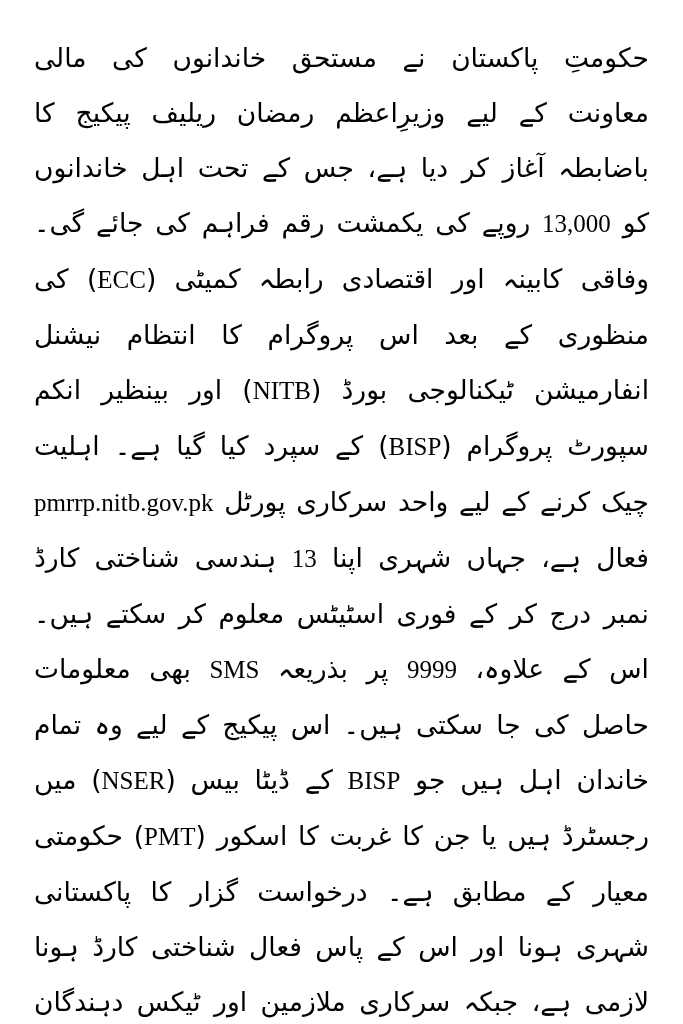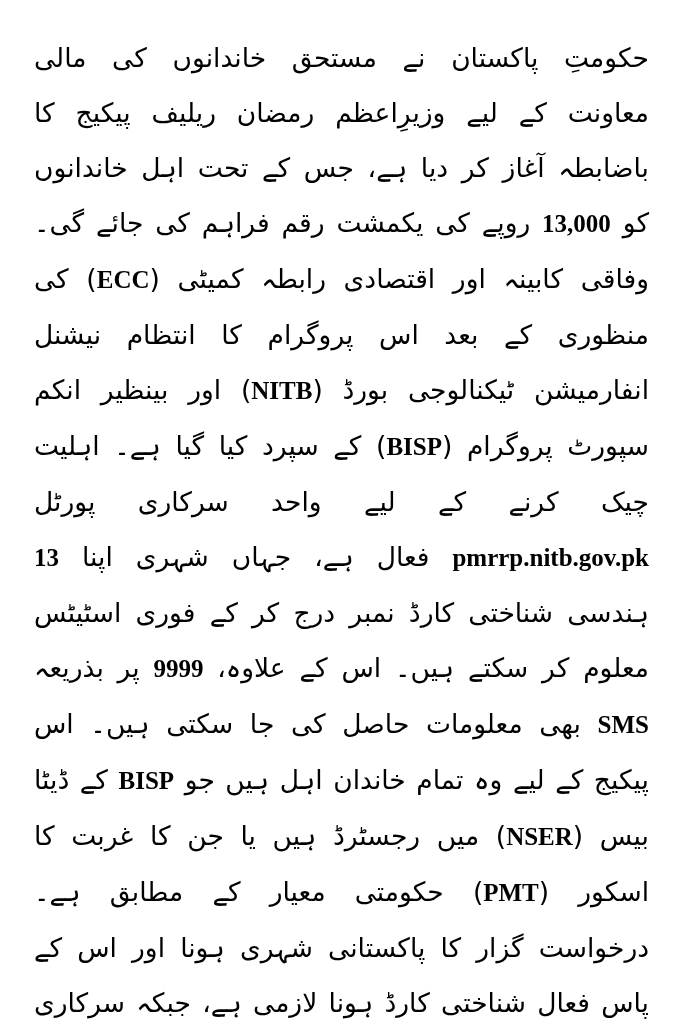--- a/index.html
+++ b/index.html
@@ -31,21 +31,21 @@
     line-height: 55px;
     letter-spacing: 0px;
     word-spacing: 2px;
     font-weight: 500;
   }
   .article .ltr {
     direction: ltr;
     unicode-bidi: isolate;
     font-family: "Liberation Serif", serif;
     font-size: 25px;
-    font-weight: 700;
+    font-weight: 400;
   }
 </style>
 </head>
 <body>
 
 <div class="page">
   <div class="article">حکومتِ پاکستان نے مستحق خاندانوں کی مالی معاونت کے لیے وزیرِاعظم رمضان ریلیف پیکیج کا باضابطہ آغاز کر دیا ہے، جس کے تحت اہل خاندانوں کو <span class="ltr">13,000</span> روپے کی یکمشت رقم فراہم کی جائے گی۔ وفاقی کابینہ اور اقتصادی رابطہ کمیٹی (<span class="ltr">ECC</span>) کی منظوری کے بعد اس پروگرام کا انتظام نیشنل انفارمیشن ٹیکنالوجی بورڈ (<span class="ltr">NITB</span>) اور بینظیر انکم سپورٹ پروگرام (<span class="ltr">BISP</span>) کے سپرد کیا گیا ہے۔ اہلیت چیک کرنے کے لیے واحد سرکاری پورٹل <span class="ltr">pmrrp.nitb.gov.pk</span> فعال ہے، جہاں شہری اپنا <span class="ltr">13</span> ہندسی شناختی کارڈ نمبر درج کر کے فوری اسٹیٹس معلوم کر سکتے ہیں۔ اس کے علاوہ، <span class="ltr">9999</span> پر بذریعہ <span class="ltr">SMS</span> بھی معلومات حاصل کی جا سکتی ہیں۔ اس پیکیج کے لیے وہ تمام خاندان اہل ہیں جو <span class="ltr">BISP</span> کے ڈیٹا بیس (<span class="ltr">NSER</span>) میں رجسٹرڈ ہیں یا جن کا غربت کا اسکور (<span class="ltr">PMT</span>) حکومتی معیار کے مطابق ہے۔ درخواست گزار کا پاکستانی شہری ہونا اور اس کے پاس فعال شناختی کارڈ ہونا لازمی ہے، جبکہ سرکاری ملازمین اور ٹیکس دہندگان اس کے اہل نہیں ہیں۔ رقم کی وصولی بائیومیٹرک تصدیق کے بعد نامزد بینکوں یا خصوصی مراکز سے ہوگی۔</div>
 </div>
 
 </body></html>

